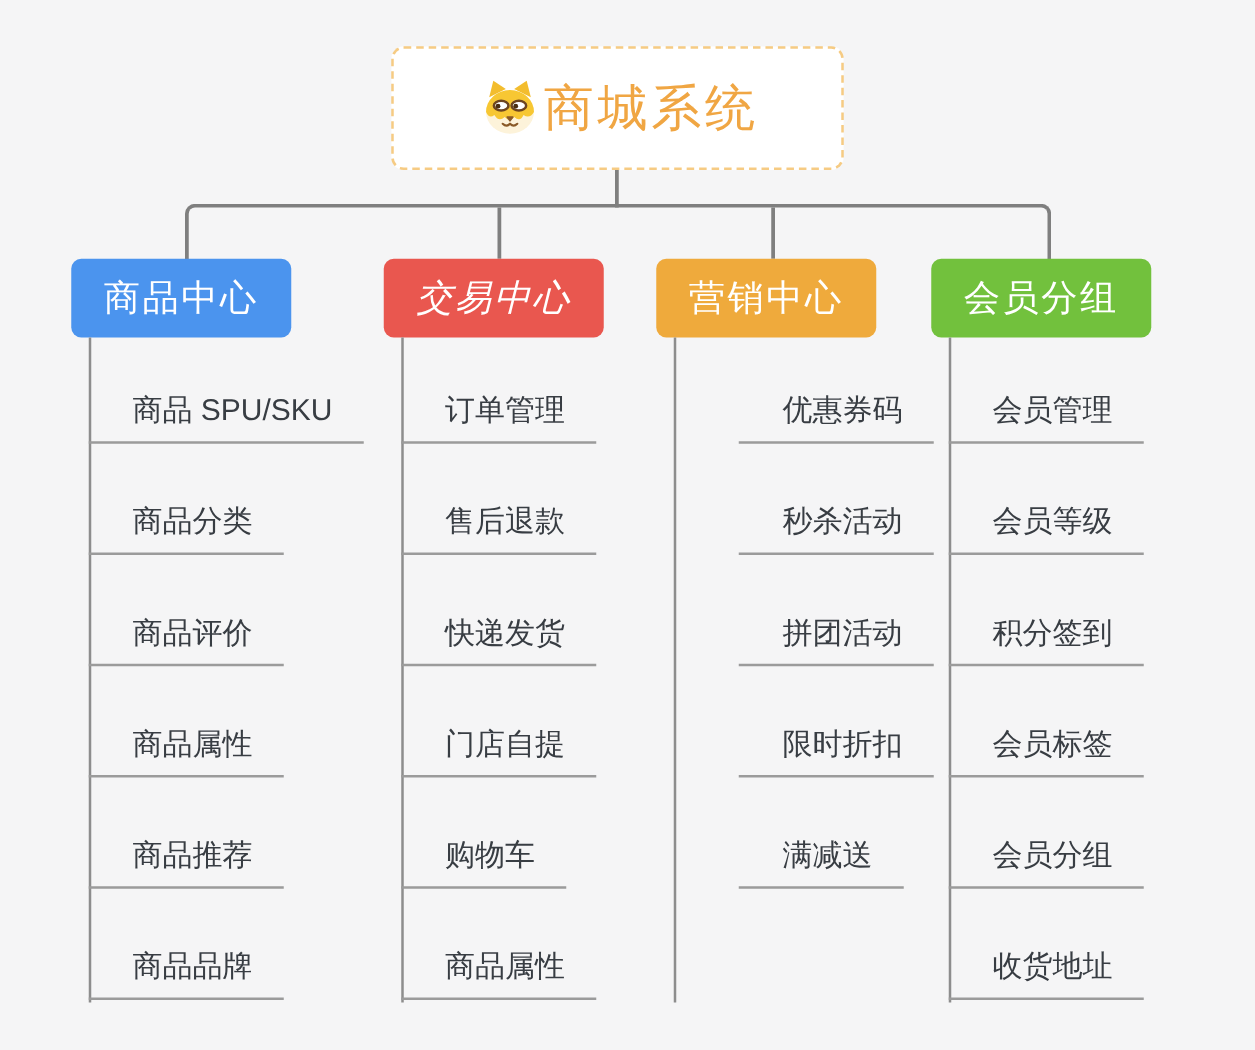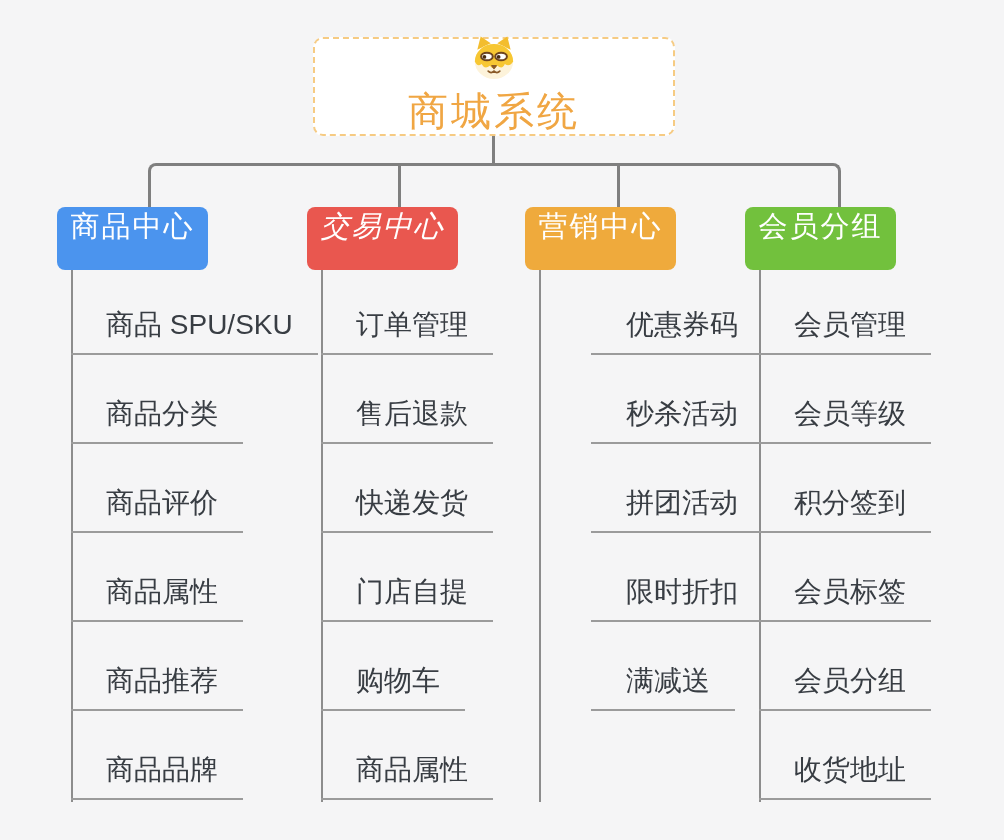--- a/index.html
+++ b/index.html
@@ -17,21 +17,20 @@
     left: 313px; top: 37px;
     width: 362px; height: 99px;
     box-sizing: border-box;
     background: #ffffff;
     border: 2px dashed #f6cb83;
     border-radius: 10px;
     display: flex;
     align-items: center;
     justify-content: center;
     gap: 0;
-    flex-direction: column;
   }
   .root-title {
     font-size: 40px;
     letter-spacing: 3px;
     color: #f0a643;
     white-space: nowrap;
   }
   .root-icon { width: 54px; height: 50px; flex: 0 0 auto; }
   
   .stem {
@@ -55,24 +54,24 @@
     top: 166px;
     width: 3px; height: 41px;
     background: #7f7f7f;
   }
   .drop-2 { left: 398px; }
   .drop-3 { left: 617px; }
   
   .branch {
     position: absolute;
     top: 207px;
-    width: 151px; height: 63px;
+    width: 176px; height: 63px;
     border-radius: 8px;
     display: flex;
-    align-items: flex-start;
+    align-items: center;
     justify-content: center;
     color: #ffffff;
     font-size: 29px;
     letter-spacing: 2px;
     white-space: nowrap;
   }
   .branch-1 { left: 57px; }
   .branch-2 { left: 307px; font-style: italic; }
   .branch-3 { left: 525px; }
   .branch-4 { left: 745px; }
@@ -98,21 +97,21 @@
   .leaves-4 { left: 759px; }
   .leaf {
     height: 89px;
     display: flex;
     align-items: flex-end;
   }
   .leaf-text {
     display: inline-block;
     padding: 0 25px 9px 35px;
     border-bottom: 2px solid #9b9b9b;
-    font-size: 28px;
+    font-size: 24px;
     color: #383d43;
     white-space: nowrap;
   }
 </style>
 </head>
 <body>
 
 <div class="canvas">
 
   <div class="stem"></div>

